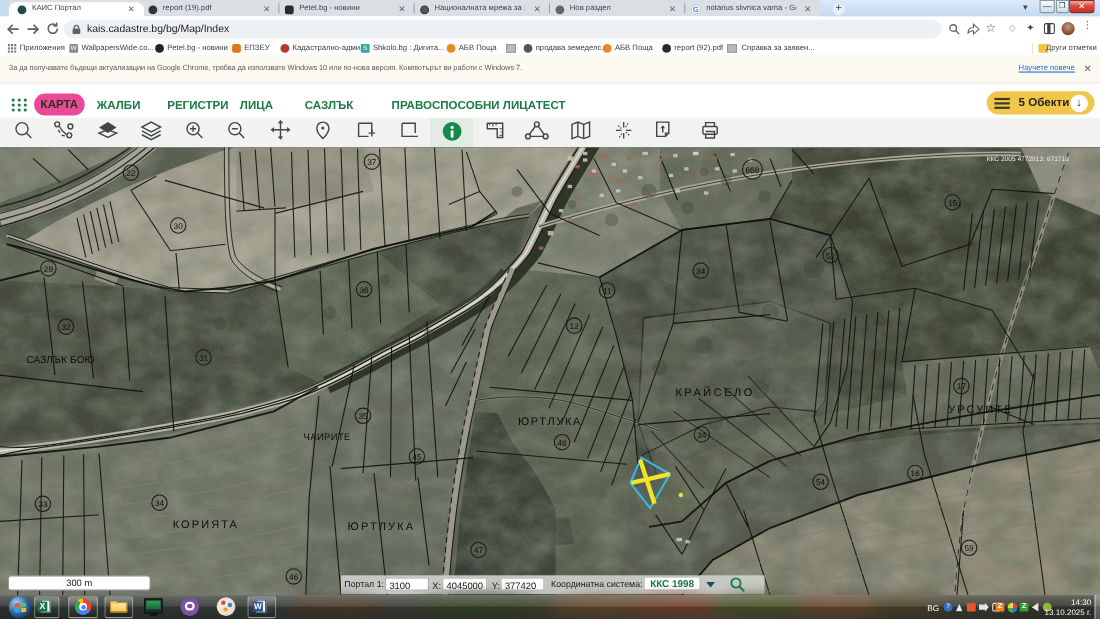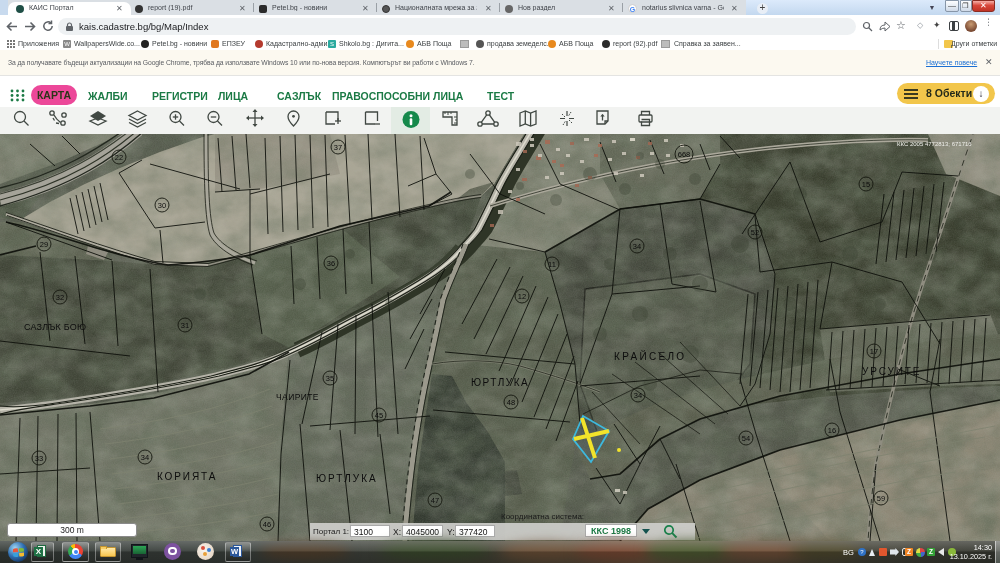--- a/index.html
+++ b/index.html
@@ -138,28 +138,28 @@
       <circle cx="2" cy="11" r="1.4"></circle>
       <circle cx="7.5" cy="11" r="1.4"></circle>
       <circle cx="13" cy="11" r="1.4"></circle>
     </g>
   </svg>
 <div class="abs" style="left:31px;top:85px;width:46px;height:20px;background:#ec4899;border-radius:10px;text-align:center;line-height:20px;font-size:10.5px;font-weight:bold;color:#2c3519">КАРТА</div>
 <div class="menuitem" style="left:88px">ЖАЛБИ</div>
 <div class="menuitem" style="left:152px">РЕГИСТРИ</div>
 <div class="menuitem" style="left:218px">ЛИЦА</div>
 <div class="menuitem" style="left:277px">САЗЛЪК</div>
-<div class="menuitem" style="left:332px">ПРАВОСПОСОБНИ ЛИЦА</div>
+<div class="menuitem" style="left:356px">ПРАВОСПОСОБНИ ЛИЦА</div>
 <div class="menuitem" style="left:487px">ТЕСТ</div>
 
 <div class="abs" style="left:897px;top:83px;width:98px;height:21px;background:#f2c64b;border-radius:11px"></div>
 <div class="abs" style="left:904px;top:88.5px;width:14px;height:2.2px;background:#3a3a20"></div>
 <div class="abs" style="left:904px;top:92.5px;width:14px;height:2.2px;background:#3a3a20"></div>
 <div class="abs" style="left:904px;top:96.5px;width:14px;height:2.2px;background:#3a3a20"></div>
-<div class="abs" style="left:926px;top:87px;font-size:10.5px;font-weight:bold;color:#23291a">8 Обекти</div>
+<div class="abs" style="left:926px;top:87px;font-size:10.5px;font-weight:bold;color:#23291a">5 Обекти</div>
 <div class="abs" style="left:973px;top:85.5px;width:16px;height:16px;border-radius:50%;background:#fff;text-align:center;line-height:16px;font-size:10px;color:#223;font-weight:bold">↓</div>
 
 <div class="abs" id="toolrow" style="left:0;top:107px;width:1000px;height:27px;background:#f2f3f1">
 <svg width="1000" height="27" viewBox="0 0 1000 27">
 <g fill="none" stroke="#414843" stroke-width="1.3">
 
 <circle cx="20" cy="10" r="5.5"></circle>
         <line x1="24" y1="14" x2="28.5" y2="18.5"></line>
 
 <circle cx="52" cy="6" r="2.2"></circle>
@@ -545,21 +545,21 @@
 <div class="abs" style="left:7px;top:523px;width:130px;height:14px;background:#fff;border:1px solid #8a8a8a;border-radius:3px"></div>
 <div class="abs" style="left:7px;top:525px;width:130px;font-size:8.5px;color:#222;text-align:center">300 m</div>
 
 <div class="abs" style="left:310px;top:523px;width:385px;height:17px;background:rgba(206,206,203,0.92)"></div>
 <div class="abs" style="left:313px;top:527px;font-size:8px;color:#1a1a1a">Портал 1:</div>
 <div class="abs" style="left:350px;top:525px;width:40px;height:12px;background:#fff;border:1px solid #aaa;font-size:8.5px;color:#111;padding:0 0 0 3px;line-height:12px">3100</div>
 <div class="abs" style="left:393px;top:527px;font-size:8.5px;color:#1a1a1a">X:</div>
 <div class="abs" style="left:402px;top:525px;width:41px;height:12px;background:#fff;border:1px solid #aaa;font-size:8.5px;color:#111;padding:0 0 0 3px;line-height:12px">4045000</div>
 <div class="abs" style="left:447px;top:527px;font-size:8.5px;color:#1a1a1a">Y:</div>
 <div class="abs" style="left:455px;top:525px;width:40px;height:12px;background:#fff;border:1px solid #aaa;font-size:8.5px;color:#111;padding:0 0 0 3px;line-height:12px">377420</div>
-<div class="abs" style="left:501px;top:512px;font-size:8px;color:#1a1a1a">Координатна система:</div>
+<div class="abs" style="left:501px;top:527px;font-size:8px;color:#1a1a1a">Координатна система:</div>
 <div class="abs" style="left:585px;top:524px;width:52px;height:13px;background:#fff;border:1px solid #aaa;font-size:9px;font-weight:bold;color:#1b7a45;text-align:center;line-height:13px">ККС 1998</div>
 <div class="abs" style="left:642px;top:529px;width:0;height:0;border-left:4px solid transparent;border-right:4px solid transparent;border-top:5px solid #14524f"></div>
 <svg class="abs" style="left:663px;top:524px" width="15" height="15" viewBox="0 0 15 15">
     <circle cx="6" cy="6" r="4.2" fill="none" stroke="#17804a" stroke-width="1.7"></circle>
     <line x1="9.2" y1="9.2" x2="13.5" y2="13.5" stroke="#17804a" stroke-width="1.9"></line>
   </svg>
 
 <div class="abs" id="taskbar" style="left:0;top:541px;width:1000px;height:22px;background:linear-gradient(90deg,#363c38 0%,#3e4440 30%,#474639 48%,#5a5140 58%,#6b5a45 64%,#574e3d 74%,#454439 86%,#383a33 100%)">
 <div class="abs" style="left:260px;top:2px;width:90px;height:18px;background:#55422e;border-radius:50%;filter:blur(6px)"></div>
 <div class="abs" style="left:380px;top:0px;width:110px;height:20px;background:#3c4c2e;border-radius:50%;filter:blur(6px)"></div>

